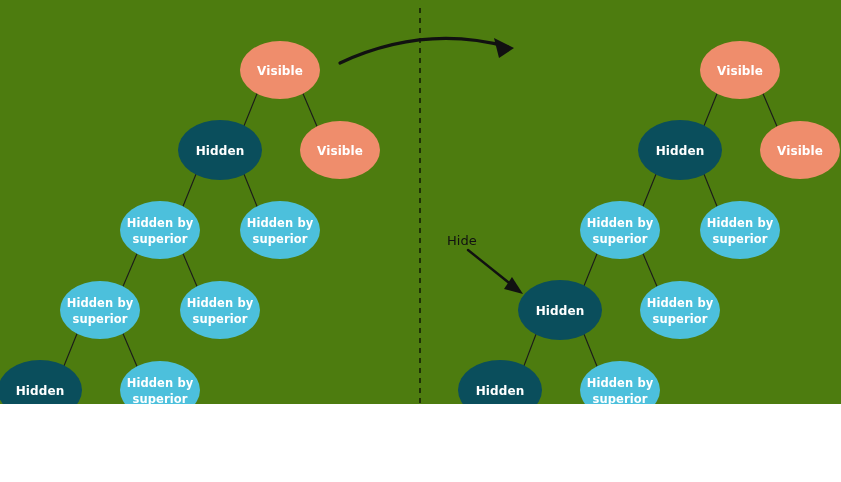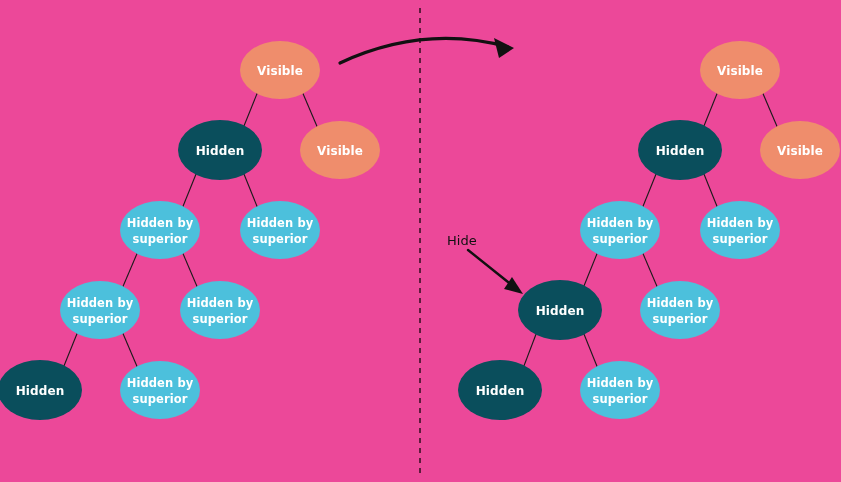--- a/index.html
+++ b/index.html
@@ -6,22 +6,22 @@
     margin: 0;
     padding: 0;
     background: #ffffff;
   }
   body {
     font-family: "DejaVu Sans", sans-serif;
   }
   #canvas {
     position: relative;
     width: 841px;
-    height: 482px;
-    background: #ec4899;
+    height: 404px;
+    background: #4d7c0f;
     overflow: hidden;
   }
   #diagram-svg {
     position: absolute;
     top: 0;
     left: 0;
     width: 841px;
     height: 482px;
   }
   .node-label {

